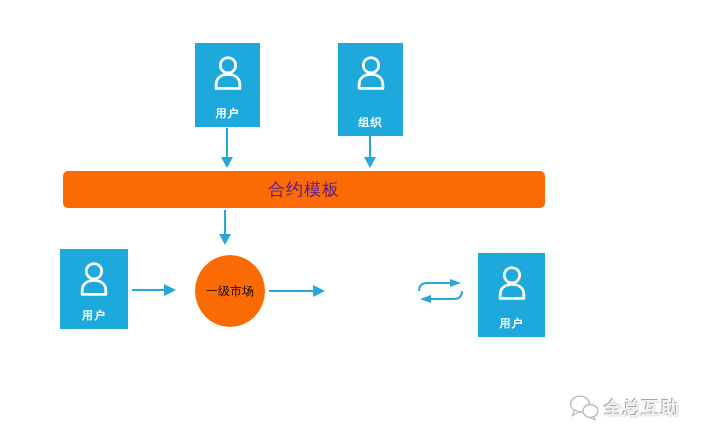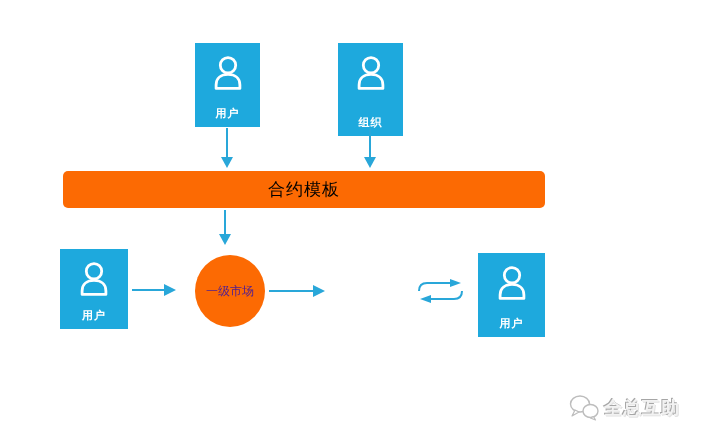--- a/index.html
+++ b/index.html
@@ -37,37 +37,37 @@
   
   .bar {
     position: absolute;
     background: #fc6a03;
     border-radius: 5px;
     display: flex;
     align-items: center;
     justify-content: center;
   }
   .bar-label {
-    color: #000000;
+    color: #4c1d95;
     font-size: 17px;
     letter-spacing: 1px;
     line-height: 1;
   }
 
   
   .circle {
     position: absolute;
     background: #fc6a03;
     border-radius: 50%;
     display: flex;
     align-items: center;
     justify-content: center;
   }
   .circle-label {
-    color: #4c1d95;
+    color: #000000;
     font-size: 12px;
     line-height: 1;
   }
 
   .arrow { position: absolute; }
   .arrow svg { display: block; }
 
   
   .watermark {
     position: absolute;

